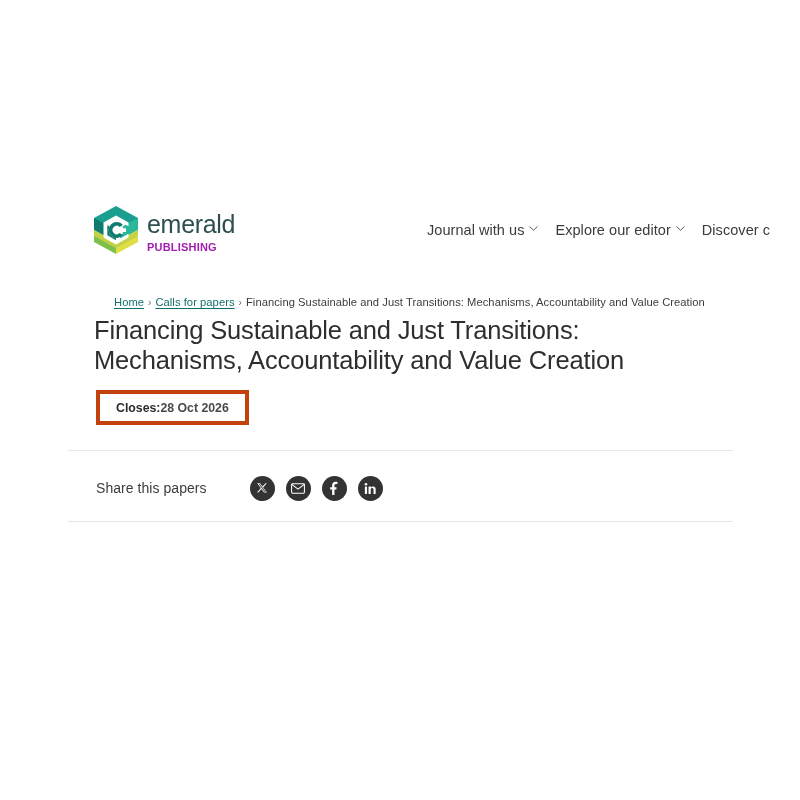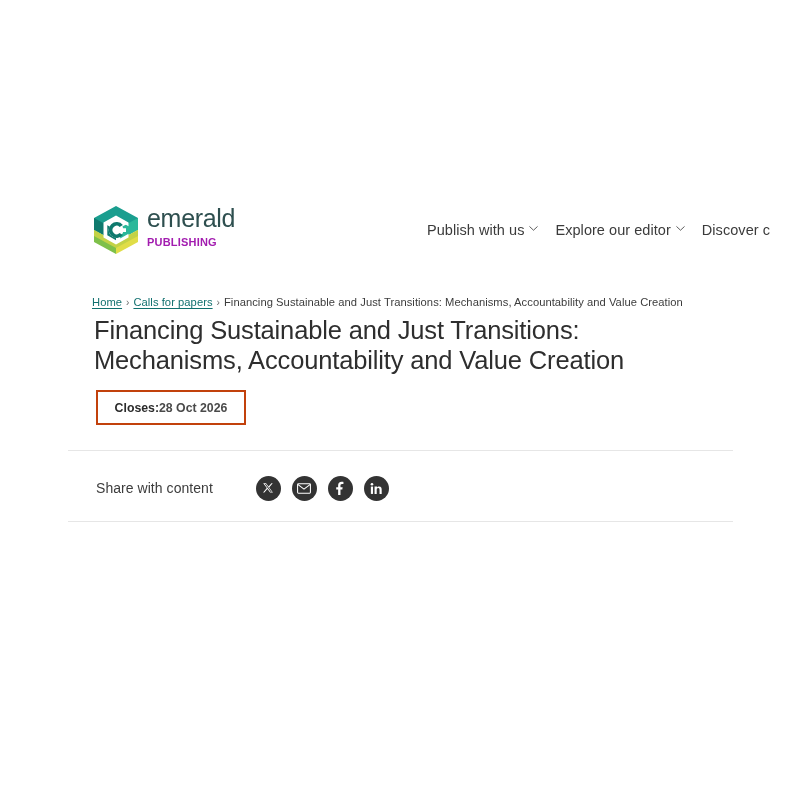--- a/index.html
+++ b/index.html
@@ -31,21 +31,21 @@
     left: 0;
     top: 198px;
     width: 800px;
     height: 64px;
     display: flex;
     align-items: center;
   }
 
   .logo {
     display: flex;
-    align-items: flex-start;
+    align-items: flex-end;
     margin-left: 94px;
     gap: 9px;
     text-decoration: none;
   }
 
   .logo-mark {
     width: 44px;
     height: 48px;
     flex: 0 0 auto;
     display: block;
@@ -103,21 +103,21 @@
     height: 9px;
     position: relative;
     top: -1px;
   }
 
   .chevron svg { display: block; }
 
   
   .breadcrumb {
     position: absolute;
-    left: 92px;
+    left: 114px;
     top: 296px;
     font-size: 11.2px;
     color: #3c3c3c;
     white-space: nowrap;
     letter-spacing: 0.05px;
   }
 
   .breadcrumb a {
     color: #11706f;
     text-decoration: underline;
@@ -146,21 +146,21 @@
     letter-spacing: -0.15px;
   }
 
   
   .closes-box {
     position: absolute;
     left: 96px;
     top: 390px;
     min-width: 150px;
     height: 35px;
-    border: 2px solid #c2410c;
+    border: 4px solid #c2410c;
     background: #ffffff;
     display: inline-flex;
     align-items: center;
     justify-content: center;
     padding: 0 16px;
     font-size: 12.3px;
     white-space: nowrap;
   }
 
   .closes-label {
@@ -280,21 +280,21 @@
       </span>
       <span class="logo-words">
         <span class="logo-word-emerald">emerald</span>
         <span class="logo-word-publishing">PUBLISHING</span>
       </span>
     </a>
 
     <nav class="main-nav">
 
       <a class="nav-item" href="#">
-        <span>Publish with us</span>
+        <span>Journal with us</span>
         <span class="chevron">
           <svg viewBox="0 0 12 8" width="9" height="7" aria-hidden="true">
             <path d="M1,1.6 L6,6.3 L11,1.6" fill="none" stroke="#3b3b3b" stroke-width="1.1" stroke-linecap="round" stroke-linejoin="round"></path>
           </svg>
         </span>
       </a>
 
       <a class="nav-item" href="#">
         <span>Explore our editor</span>
         <span class="chevron">
@@ -319,21 +319,21 @@
 
   <div class="closes-box">
     <span class="closes-label">Closes:</span>
     <span class="closes-value">28 Oct 2026</span>
   </div>
 
   <div class="divider divider-top"></div>
   <div class="divider divider-bottom"></div>
 
   <div class="share-row">
-    <span class="share-label">Share with content</span>
+    <span class="share-label">Share this papers</span>
 
     <div class="share-icons">
 
       <a class="share-icon" href="#">
         <span>
           <svg viewBox="0 0 24 24" width="13" height="13" aria-hidden="true">
             <path d="M2.2 2.2h5.3l4.6 6.3 5.3-6.3h2.4l-6.6 7.8 7.0 9.6h-5.3l-4.9-6.7-5.7 6.7H1.9l7.0-8.3L2.2 2.2z M5.1 3.8l11.0 14.5h2.0L7.1 3.8H5.1z" fill="#ffffff"></path>
           </svg>
         </span>
       </a>

